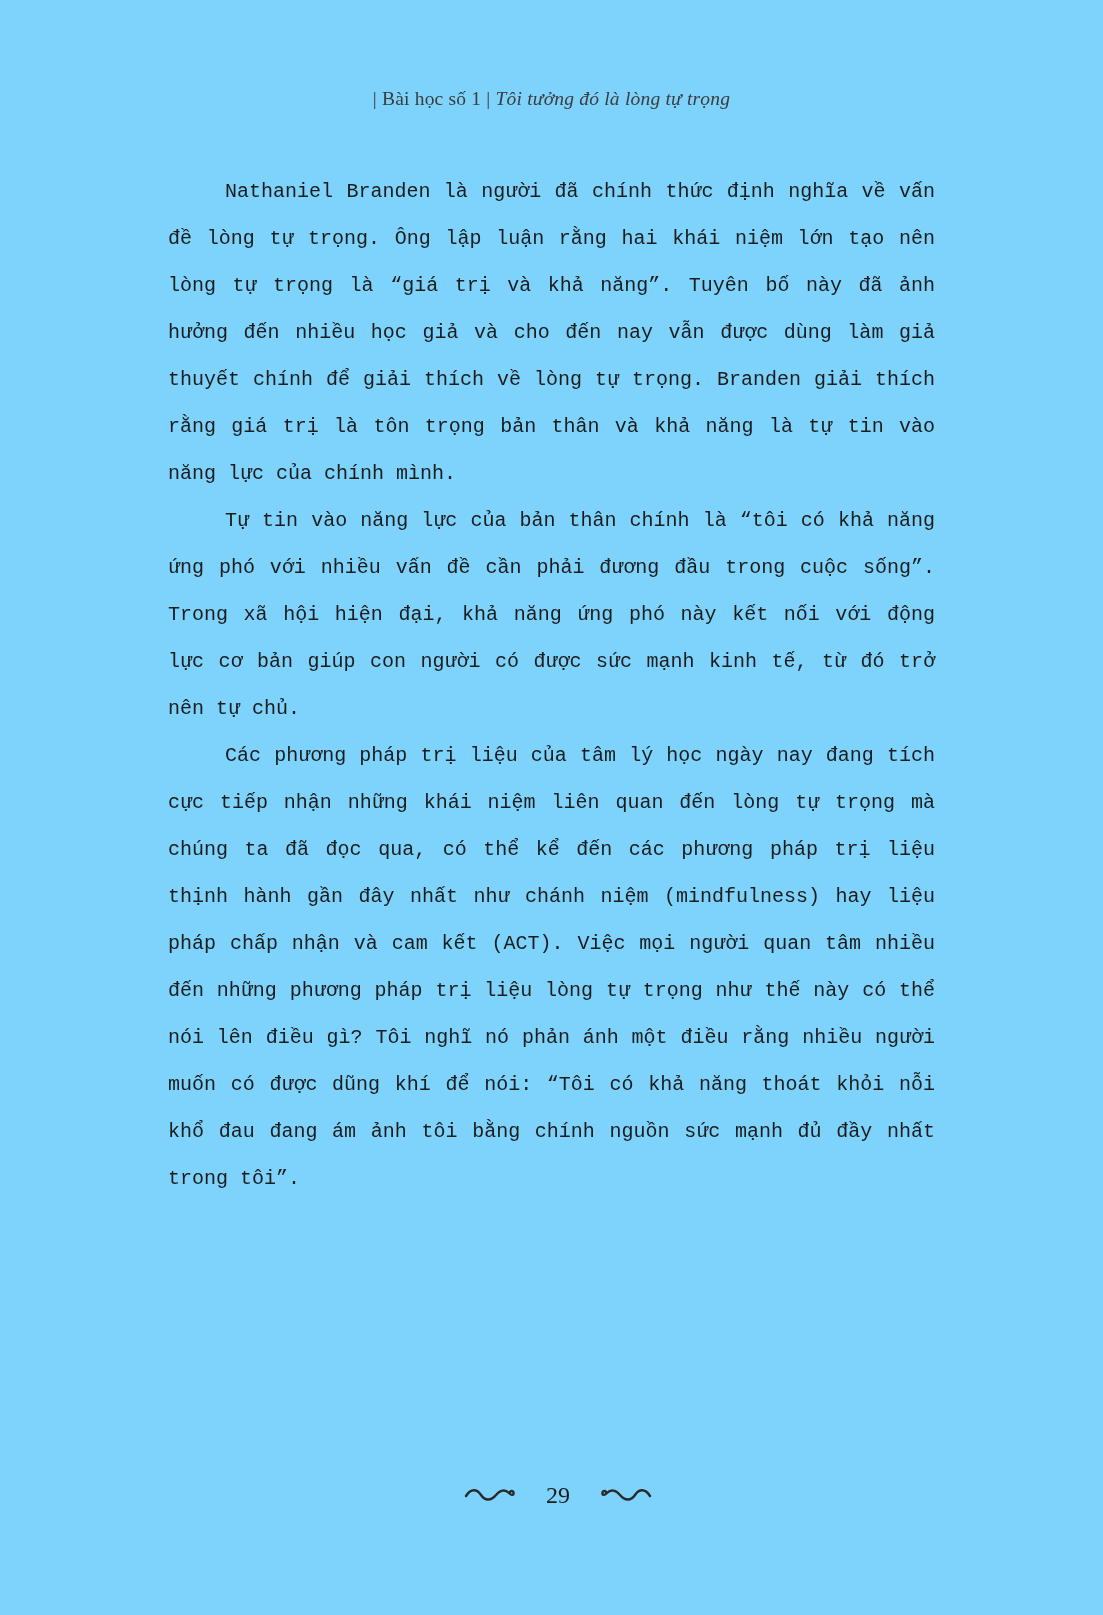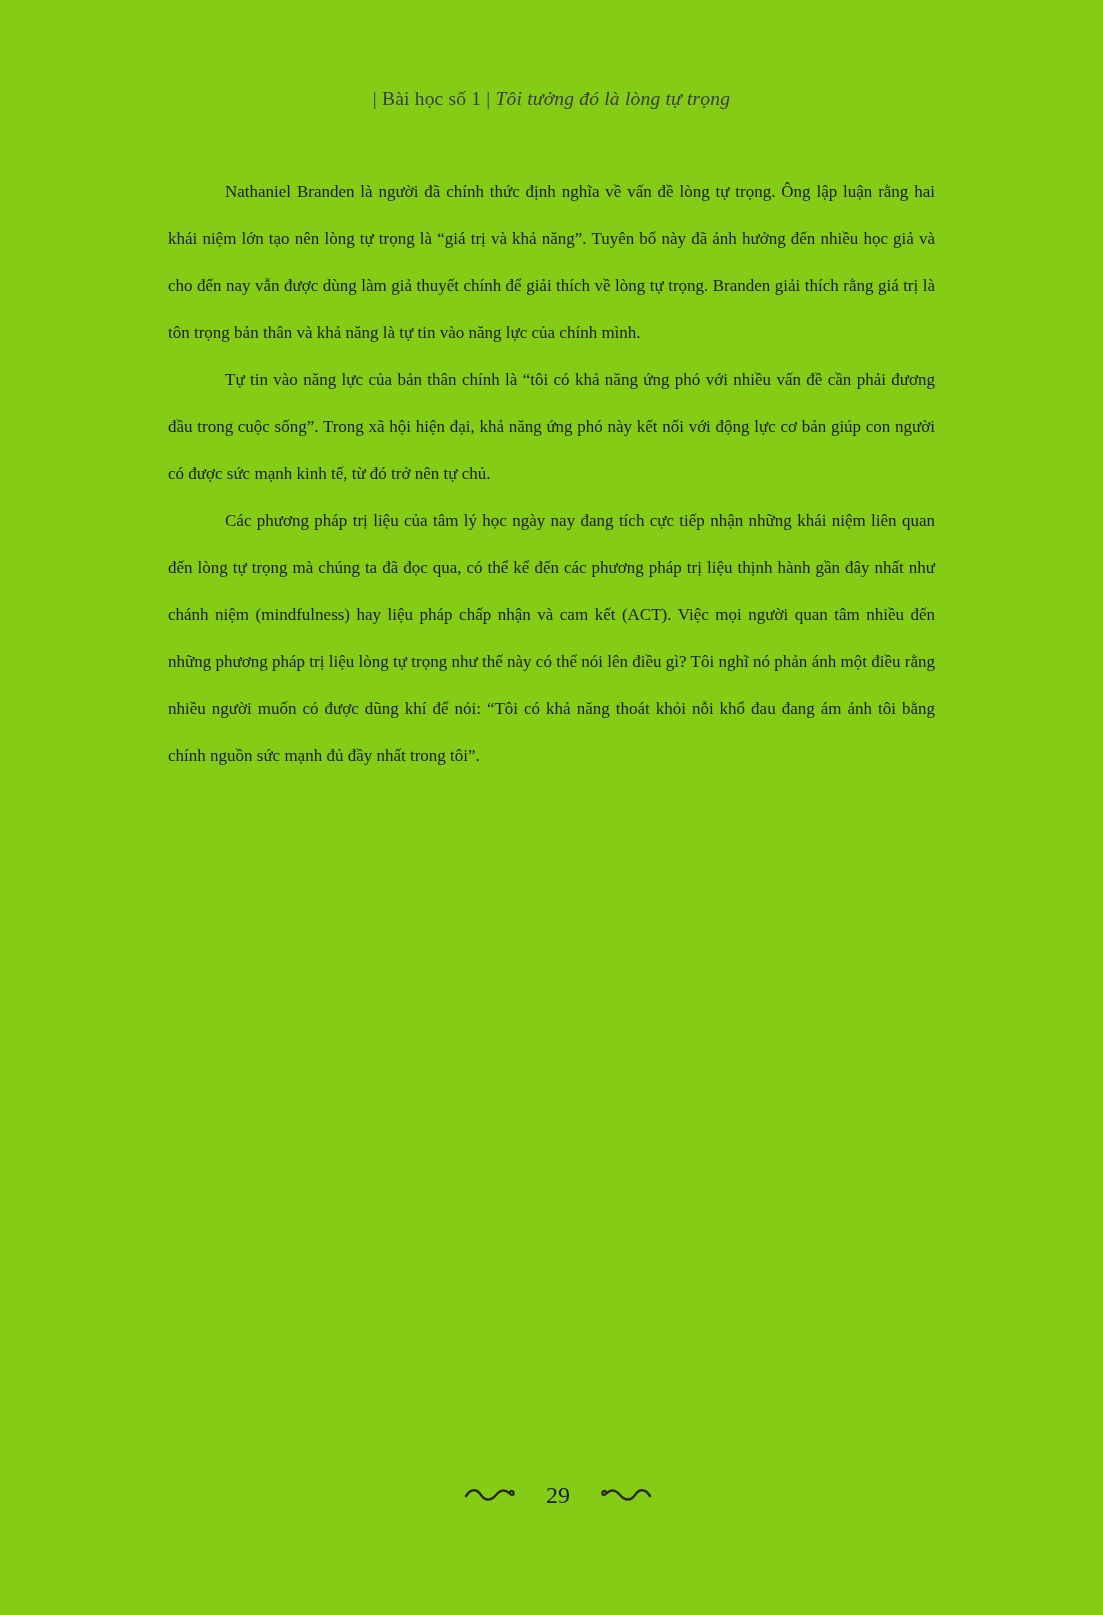--- a/index.html
+++ b/index.html
@@ -10,21 +10,21 @@
     background: #ffffff;
     font-family: "Liberation Serif", "DejaVu Serif", serif;
     color: #1c1c1c;
     overflow: hidden;
   }
 
   .page {
     position: relative;
     width: 1103px;
     height: 1615px;
-    background: #84cc16;
+    background: #7dd3fc;
     padding: 88px 168px 0 168px;
     display: flex;
     flex-direction: column;
   }
 
   .page-header {
     text-align: center;
     font-size: 19.5px;
     color: #3c3c3c;
     letter-spacing: 0.2px;
@@ -37,26 +37,27 @@
 
   .page-header .chapter-title {
     font-style: italic;
   }
 
   .body-text {
     margin-top: 58px;
   }
 
   .body-text p {
-    font-size: 17px;
+    font-size: 20px;
     line-height: 47px;
     text-align: justify;
     text-indent: 57px;
     color: #1c1c1c;
     margin: 0;
+    font-family: Liberation Mono, monospace;
   }
 
   .page-footer {
     position: absolute;
     left: 13px;
     right: 0;
     bottom: 108px;
     display: flex;
     align-items: center;
     justify-content: center;

